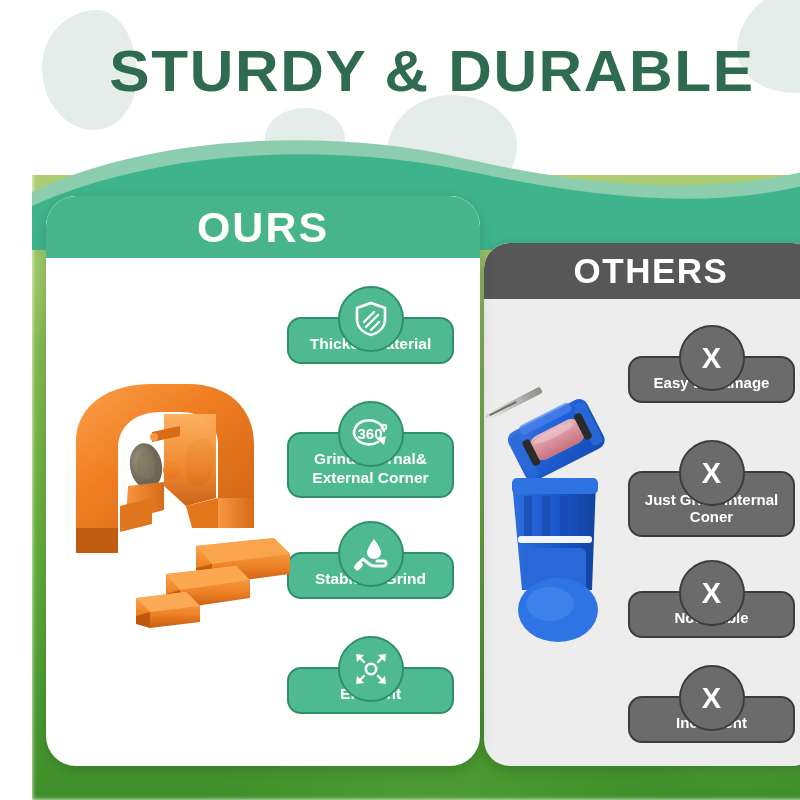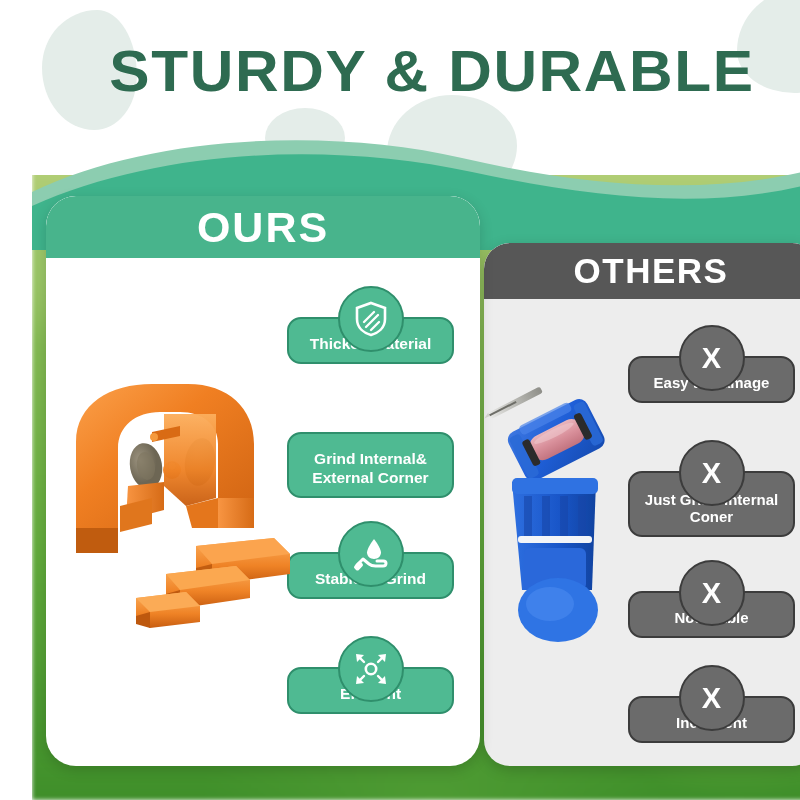--- a/index.html
+++ b/index.html
@@ -260,20 +260,28 @@
             <line x1="12" y1="26" x2="24" y2="14"></line>
             <line x1="17" y1="29" x2="25" y2="21"></line>
           </g>
         </svg>
       </div>
     </div>
 
     <div class="badge b-green" style="left:241px;top:205px;width:167px;height:97px;">
       <div class="plate" style="height:66px;">
         <span>Grind Internal&amp;<br>External Corner</span>
+      </div>
+      <div class="circ">
+        <svg width="46" height="40" viewBox="0 0 46 40">
+          <path d="M36 17 A15 12 0 1 0 30 28" fill="none" stroke="#ffffff" stroke-width="2.6" stroke-linecap="round"></path>
+          <polygon points="36,31 29,25 38,22" fill="#ffffff"></polygon>
+          <text x="22" y="25" text-anchor="middle" fill="#ffffff" font-family="Liberation Sans, sans-serif" font-size="15" font-weight="bold">360</text>
+          <circle cx="36" cy="13" r="2.4" fill="none" stroke="#ffffff" stroke-width="1.7"></circle>
+        </svg>
       </div>
     </div>
 
     <div class="badge b-green" style="left:241px;top:325px;width:167px;height:78px;">
       <div class="plate" style="height:47px;">
         <span>Stable to Grind</span>
       </div>
       <div class="circ">
         <svg width="38" height="38" viewBox="0 0 38 38">
           <path d="M22 4 C22 4 15 13 15 17.5 C15 21.2 18.2 24 22 24 C25.8 24 29 21.2 29 17.5 C29 13 22 4 22 4 Z" fill="#ffffff"></path>

